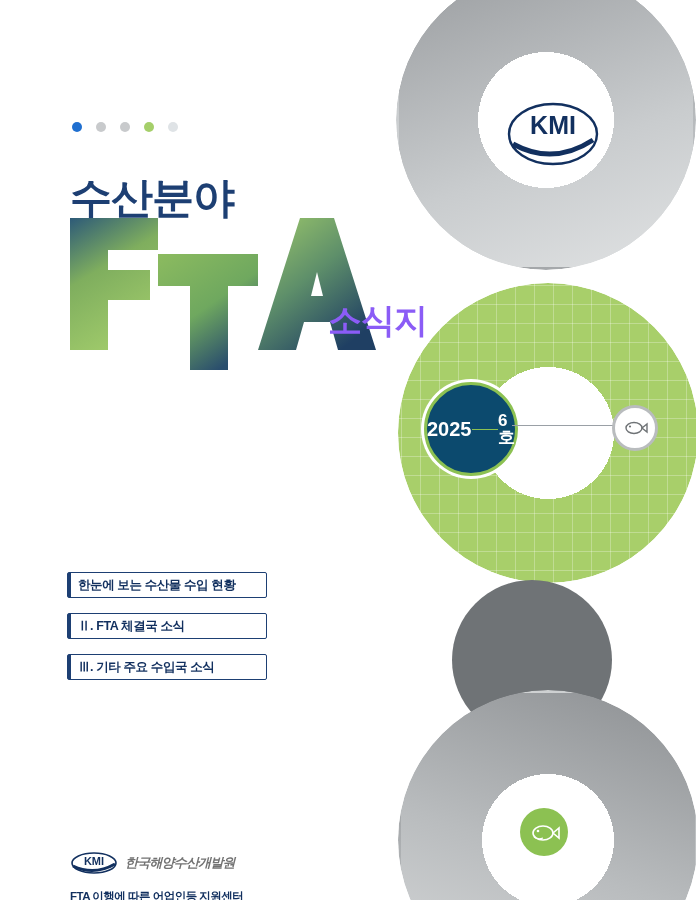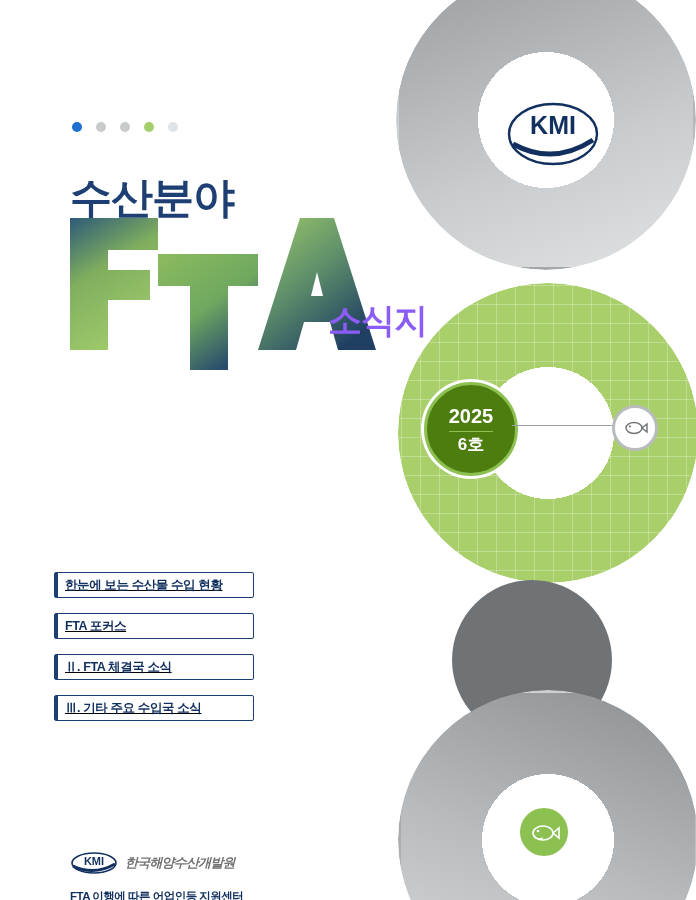--- a/index.html
+++ b/index.html
@@ -129,25 +129,25 @@
   }
 
   
   .badge {
     position: absolute;
     top: 382px;
     left: 424px;
     width: 88px;
     height: 88px;
     border-radius: 50%;
-    background: #4d7c0f;
+    background: #0c4a6e;
     border: 3px solid #8cc152;
     color: #ffffff;
     display: flex;
-    flex-direction: column;
+    flex-direction: row;
     align-items: center;
     justify-content: center;
     box-shadow: 0 0 0 3px #ffffff;
   }
   .badge-year {
     font-size: 20px;
     font-weight: bold;
     line-height: 1;
     letter-spacing: 0px;
   }
@@ -190,23 +190,22 @@
     top: 98px;
     left: 505px;
     width: 96px;
     height: 72px;
   }
 
   
   .contents {
     position: absolute;
     top: 572px;
-    left: 54px;
+    left: 67px;
     width: 200px;
-    text-decoration: underline;
   }
   .content-item {
     position: relative;
     height: 26px;
     margin-bottom: 15px;
     border: 1.6px solid #1d3f73;
     border-radius: 2px;
     display: flex;
     align-items: center;
     padding-left: 10px;
@@ -338,23 +337,20 @@
       <path d="M20 10 L25 6 L25 14 Z" fill="none" stroke="#6f7376" stroke-width="1.4"></path>
       <circle cx="8" cy="8.5" r="1.1" fill="#6f7376"></circle>
     </svg>
   </div>
 
   <div class="contents">
     <div class="content-item">
       <span>한눈에 보는 수산물 수입 현황</span>
     </div>
     <div class="content-item">
-      <span>FTA 포커스</span>
-    </div>
-    <div class="content-item">
       <span>Ⅱ. FTA 체결국 소식</span>
     </div>
     <div class="content-item">
       <span>Ⅲ. 기타 주요 수입국 소식</span>
     </div>
   </div>
 
   <div class="footer">
     <div class="footer-row">
       <svg width="48" height="22" viewBox="0 0 48 22">

